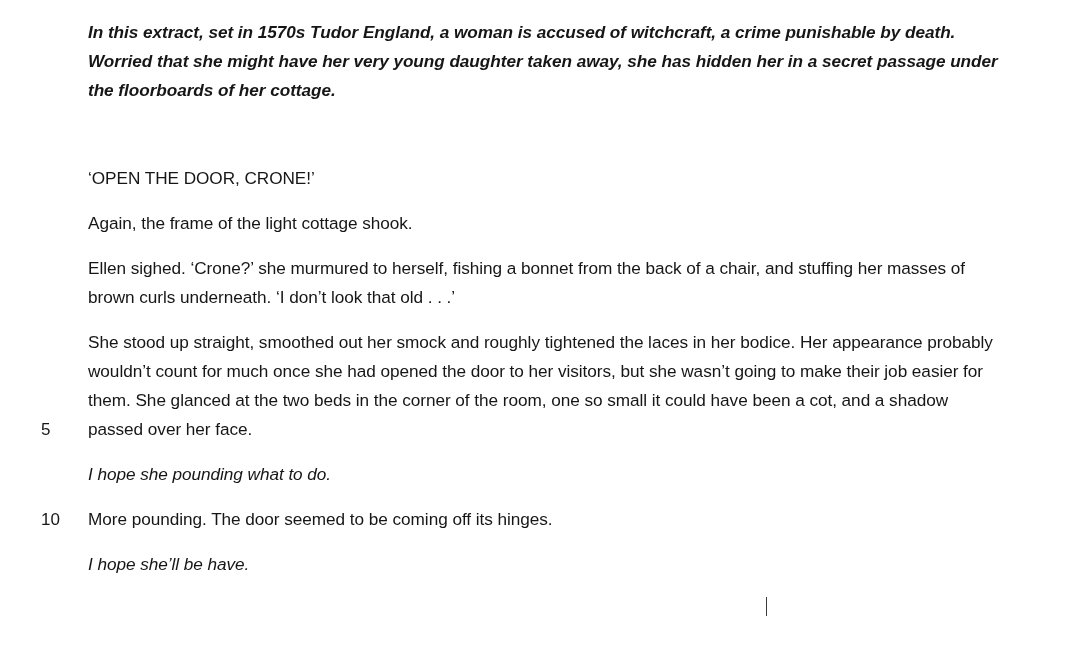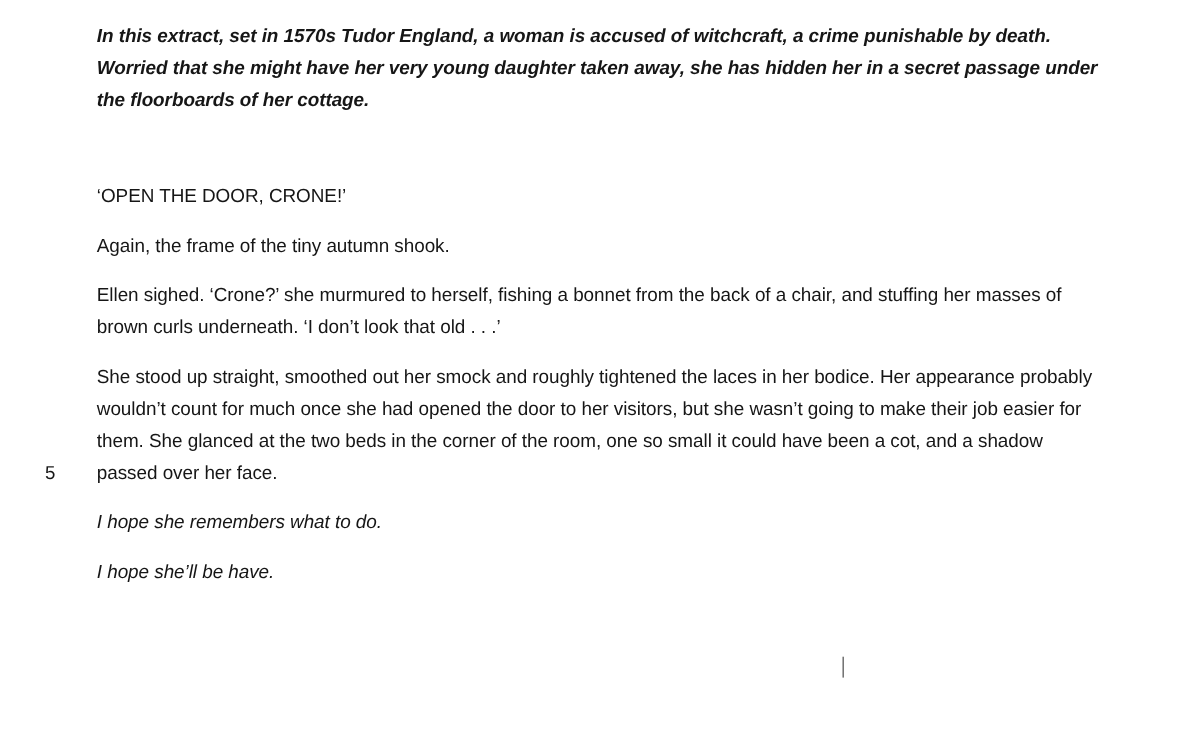--- a/index.html
+++ b/index.html
@@ -79,33 +79,37 @@
 
   <div class="intro">In this extract, set in 1570s Tudor England, a woman is accused of witchcraft, a crime punishable by death. Worried that she might have her very young daughter taken away, she has hidden her in a secret passage under the floorboards of her cottage.</div>
 
   <div class="extract">
     <div class="para">
       <div class="linenum"></div>
       <div class="text">‘OPEN THE DOOR, CRONE!’</div>
     </div>
     <div class="para">
       <div class="linenum"></div>
-      <div class="text">Again, the frame of the tiny autumn shook.</div>
+      <div class="text">Again, the frame of the light cottage shook.</div>
     </div>
     <div class="para">
       <div class="linenum"></div>
       <div class="text">Ellen sighed. ‘Crone?’ she murmured to herself, fishing a bonnet from the back of a chair, and stuffing her masses of brown curls underneath. ‘I don’t look that old . . .’</div>
     </div>
     <div class="para">
       <div class="linenum">5</div>
       <div class="text">She stood up straight, smoothed out her smock and roughly tightened the laces in her bodice. Her appearance probably wouldn’t count for much once she had opened the door to her visitors, but she wasn’t going to make their job easier for them. She glanced at the two beds in the corner of the room, one so small it could have been a cot, and a shadow passed over her face.</div>
     </div>
     <div class="para">
       <div class="linenum"></div>
-      <div class="text italic">I hope she remembers what to do.</div>
+      <div class="text italic">I hope she pounding what to do.</div>
+    </div>
+    <div class="para">
+      <div class="linenum">10</div>
+      <div class="text">More pounding. The door seemed to be coming off its hinges.</div>
     </div>
     <div class="para">
       <div class="linenum"></div>
       <div class="text italic">I hope she’ll be have.</div>
     </div>
   </div>
 
   <div class="caret"></div>
 
 </div>

